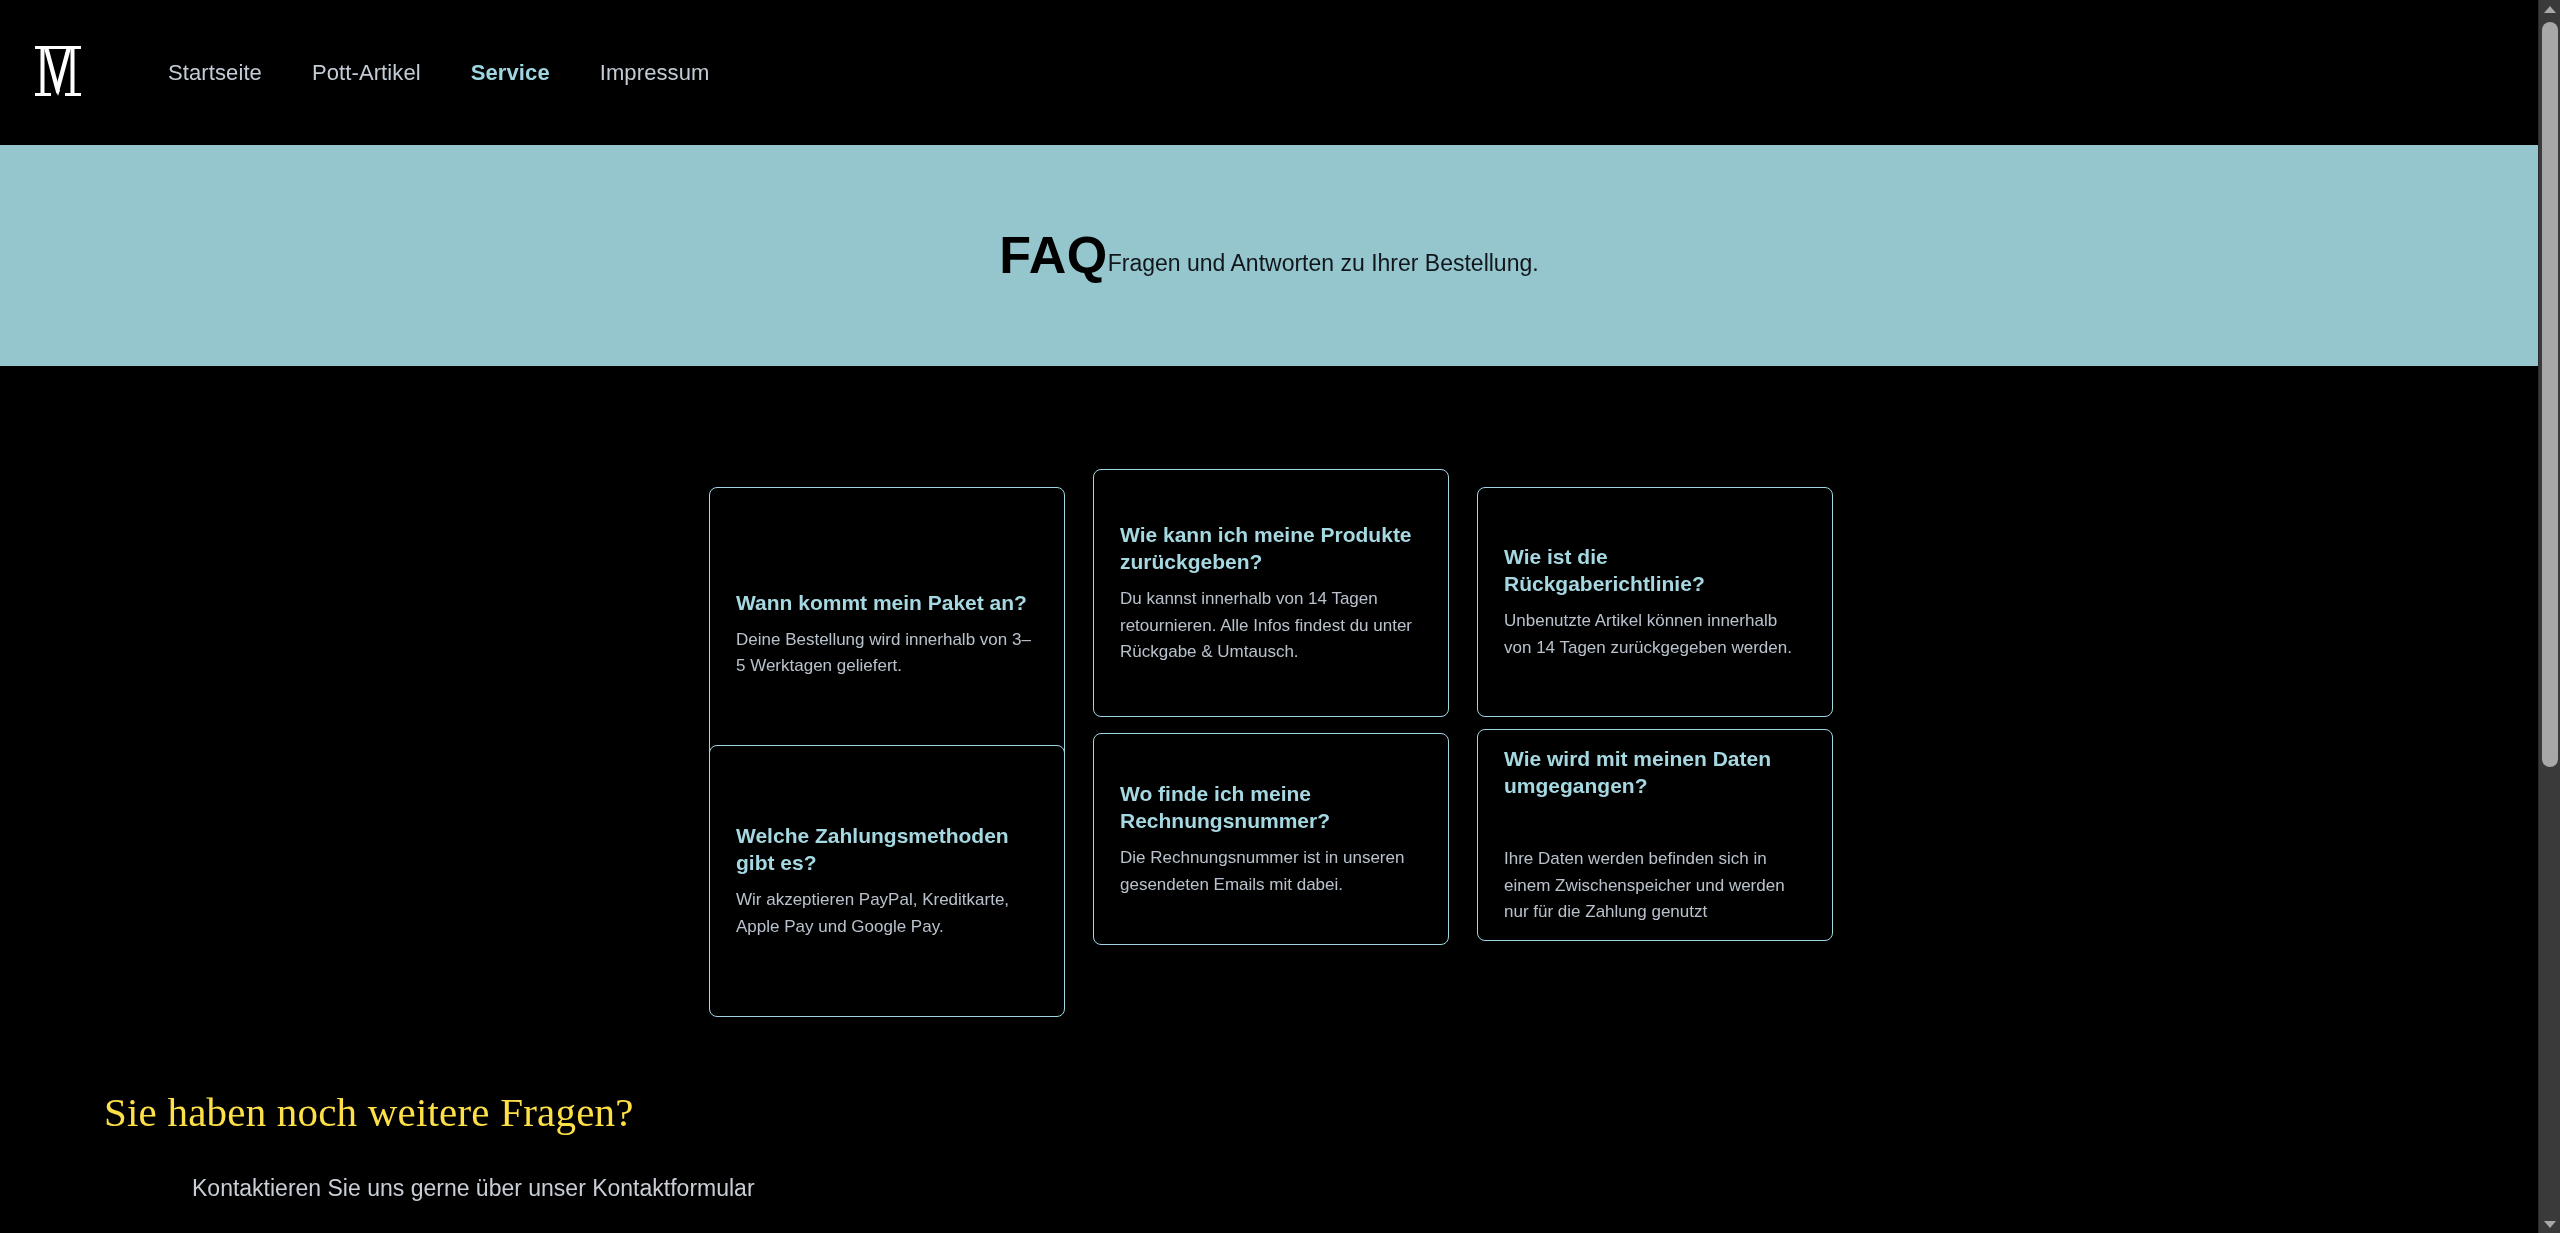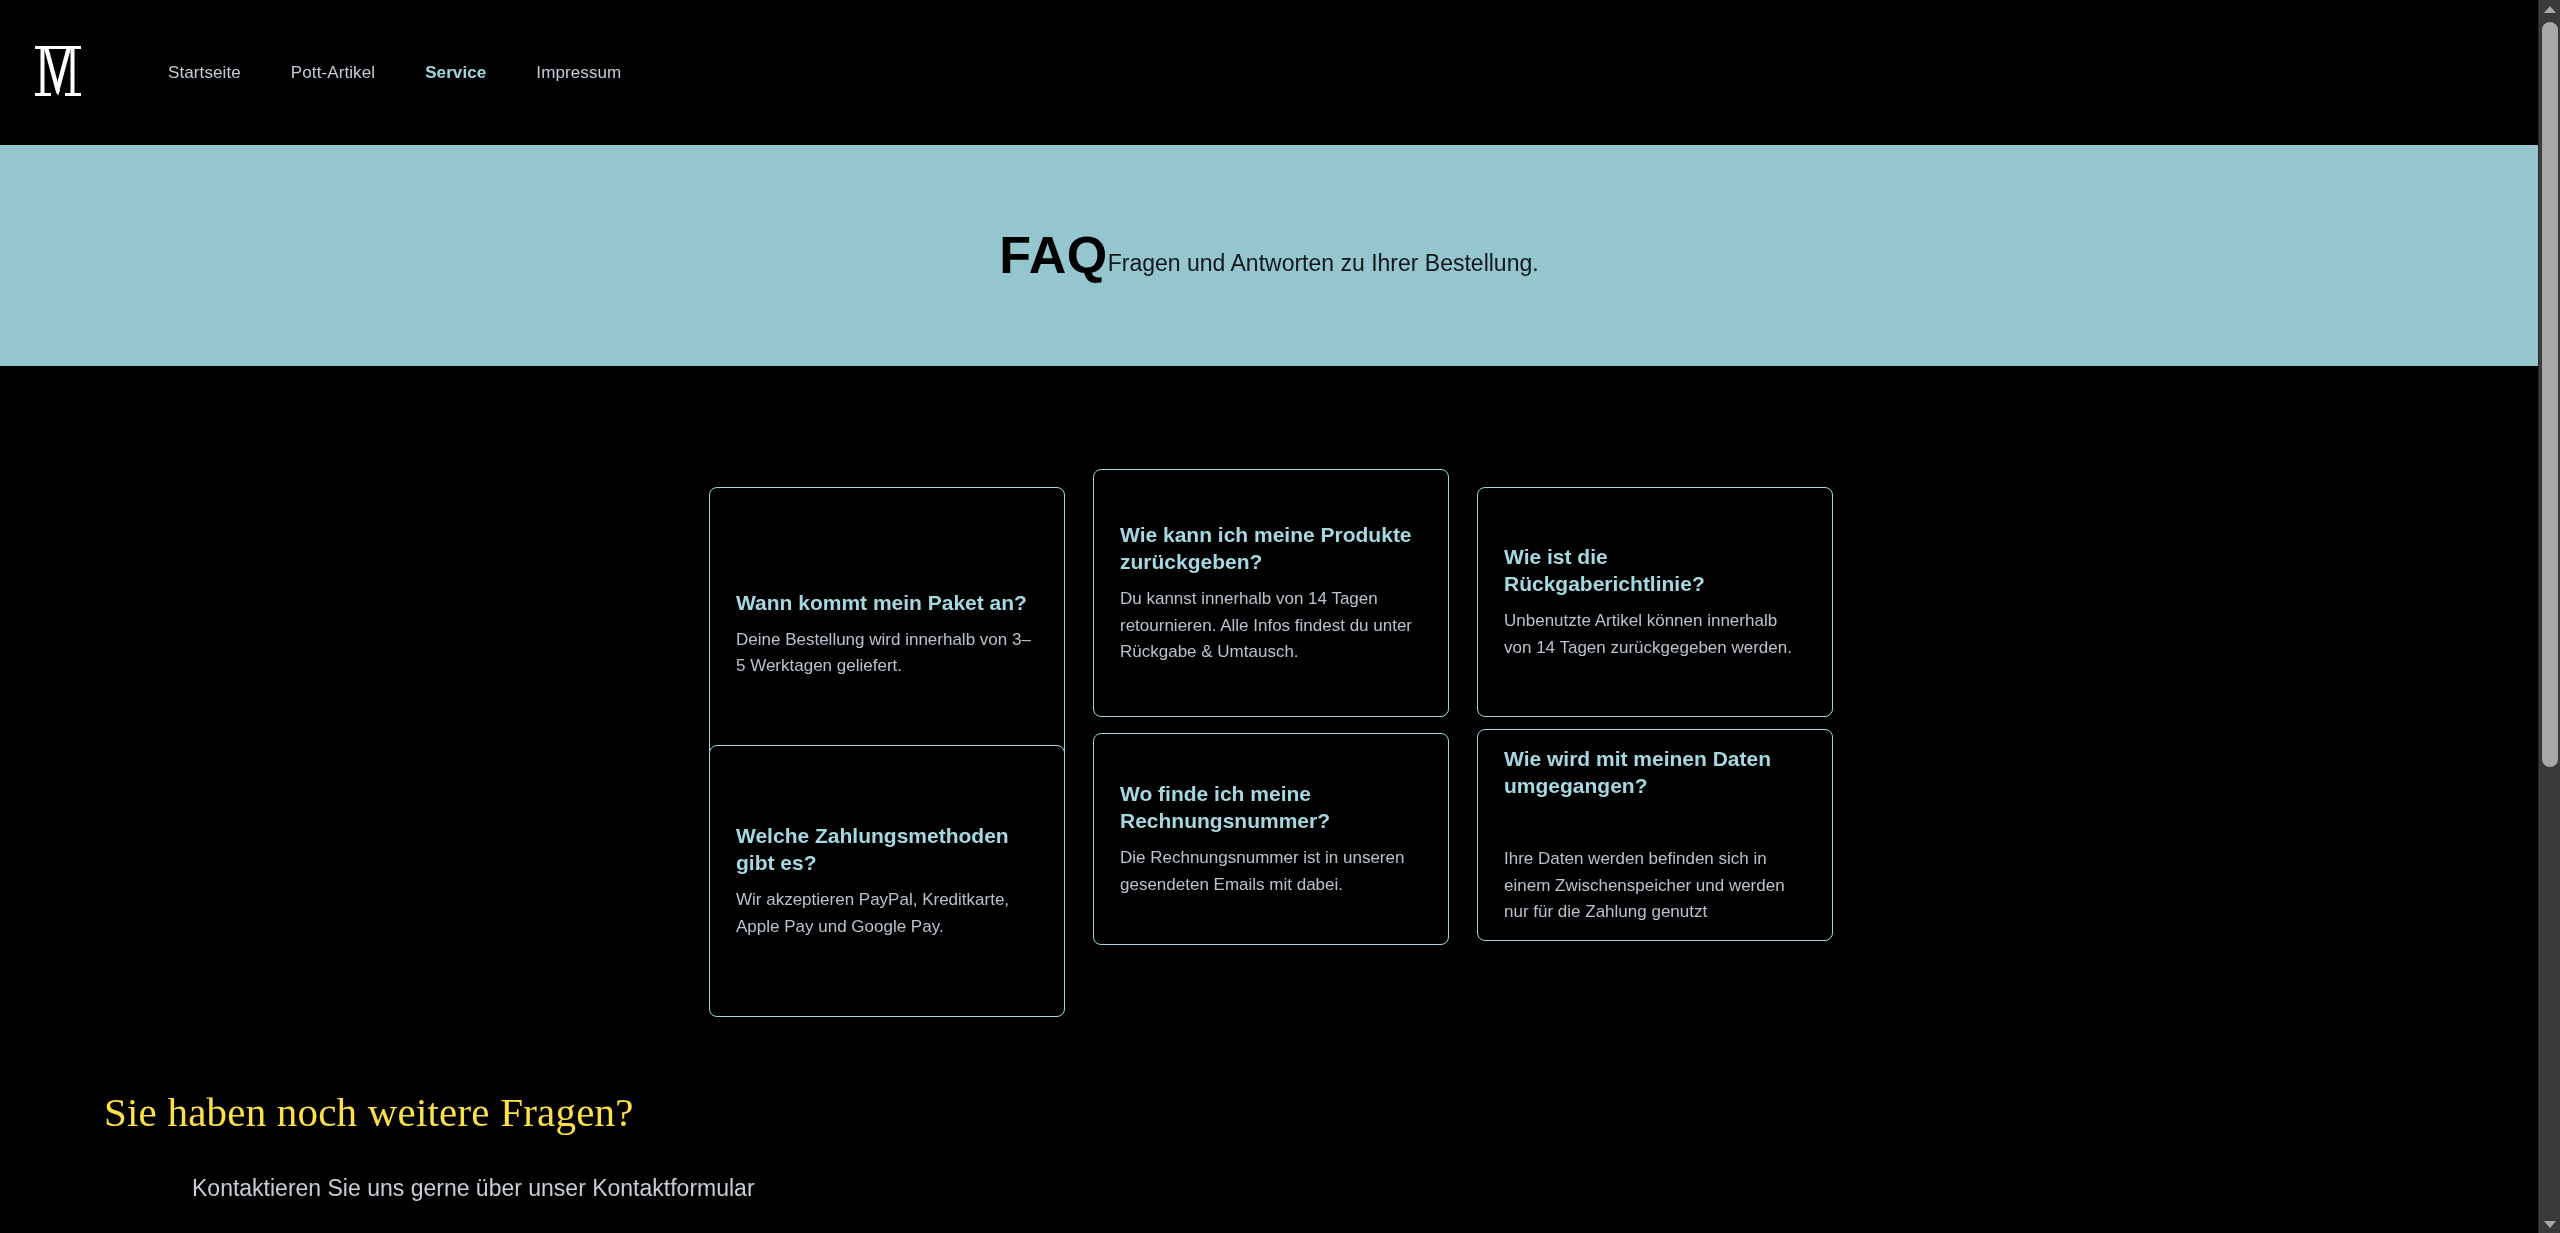--- a/index.html
+++ b/index.html
@@ -50,21 +50,21 @@
 
   .nav-links {
     display: flex;
     align-items: center;
     margin-left: 80px;
     gap: 0;
   }
 
   .nav-link {
     font-family: "Liberation Sans", sans-serif;
-    font-size: 17px;
+    font-size: 22px;
     color: #c3ccd6;
     padding: 6px 0;
     margin-right: 50px;
     white-space: nowrap;
     cursor: pointer;
     letter-spacing: .1px;
   }
   .nav-link.active {
     color: #9ed7e2;
     font-weight: bold;

